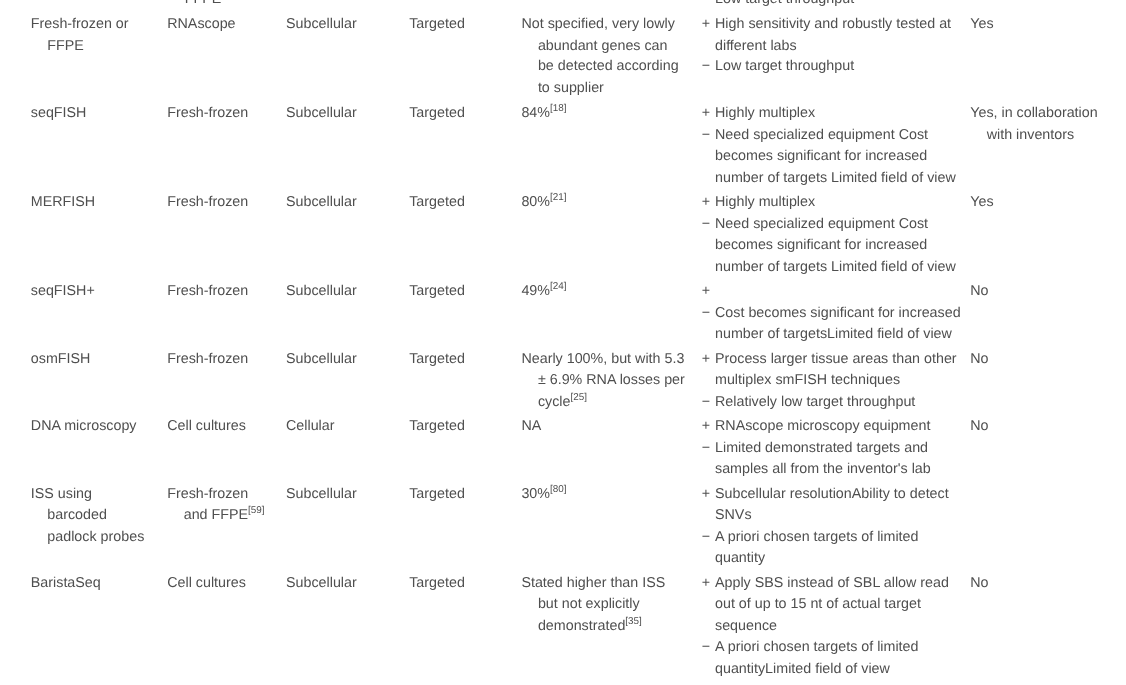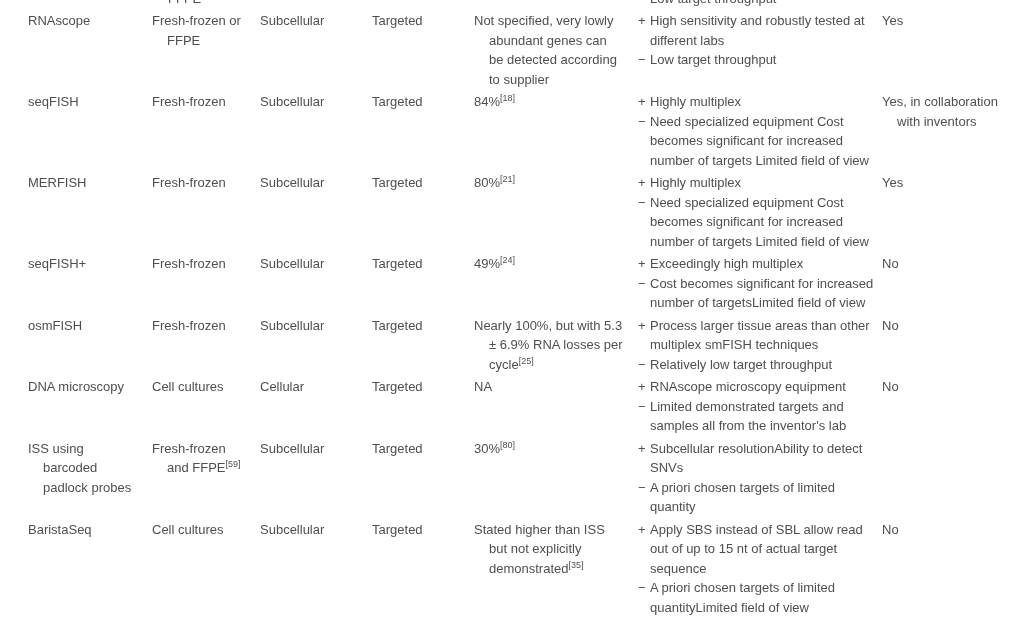--- a/index.html
+++ b/index.html
@@ -73,25 +73,25 @@
         <span class="marker">−</span>
         <span>Low target throughput</span>
       </div>
     </div>
     <div class="cell commercial"></div>
   </div>
 
   <div id="rows">
   <div class="row">
     <div class="cell hang">
+      <span>Fresh-frozen or FFPE</span><sup></sup>
+    </div>
+    <div class="cell hang">
       <span>RNAscope</span>
     </div>
-    <div class="cell hang">
-      <span>Fresh-frozen or FFPE</span><sup></sup>
-    </div>
     <div class="cell">
       <span>Subcellular</span>
     </div>
     <div class="cell">
       <span>Targeted</span>
     </div>
     <div class="cell hang">
       <span>Not specified, very lowly abundant genes can be detected according to supplier</span><sup></sup>
     </div>
     <div class="cell pros">
@@ -183,21 +183,20 @@
     </div>
     <div class="cell">
       <span>Targeted</span>
     </div>
     <div class="cell hang">
       <span>49%</span><sup>[24]</sup>
     </div>
     <div class="cell pros">
       <div class="pc">
         <span class="marker">+</span>
-        <span>Exceedingly high multiplex</span>
       </div>
       <div class="pc">
         <span class="marker">−</span>
         <span>Cost becomes significant for increased number of targetsLimited field of view</span>
       </div>
     </div>
     <div class="cell commercial hang">
       <span>No</span>
     </div>
   </div>

